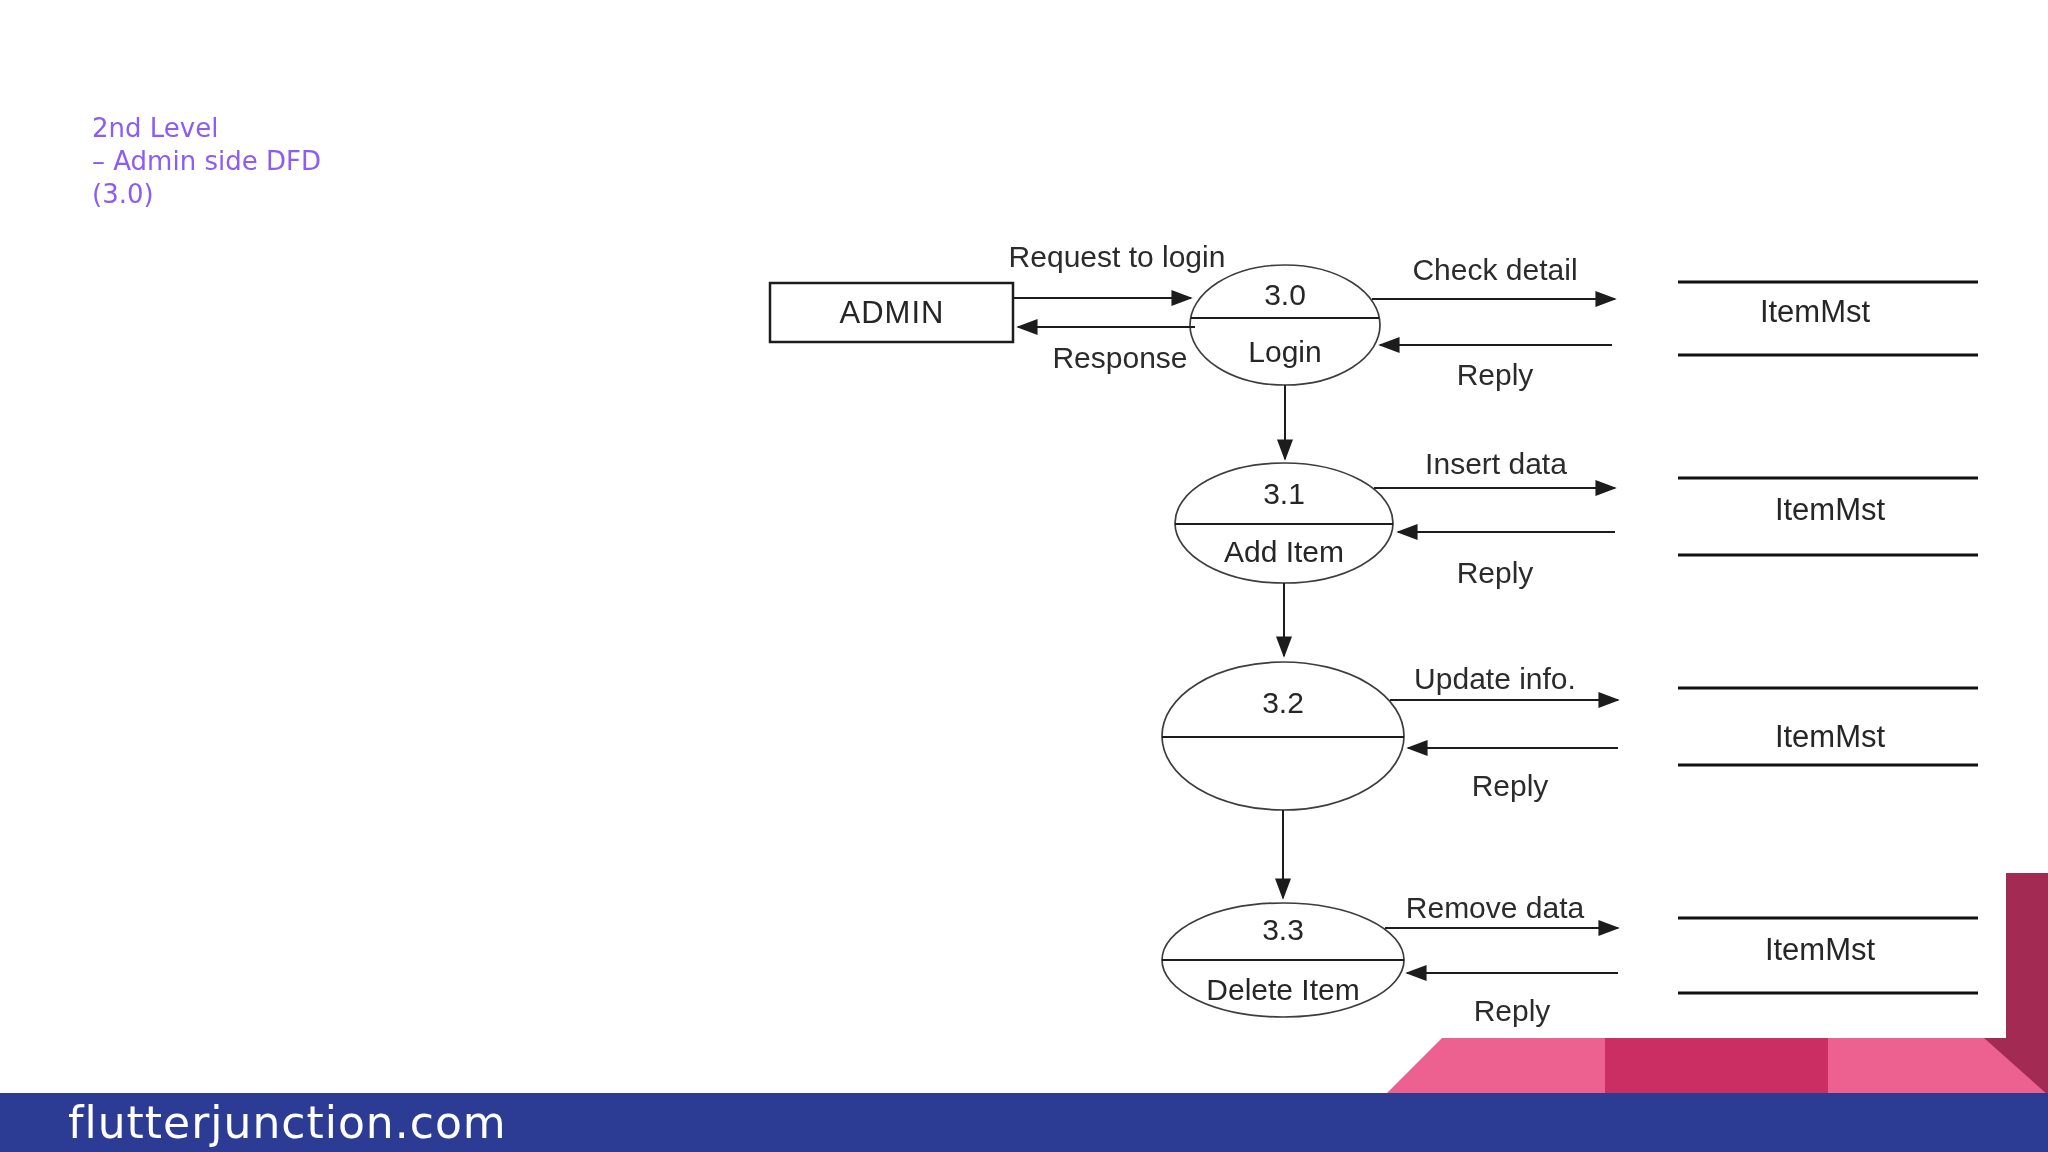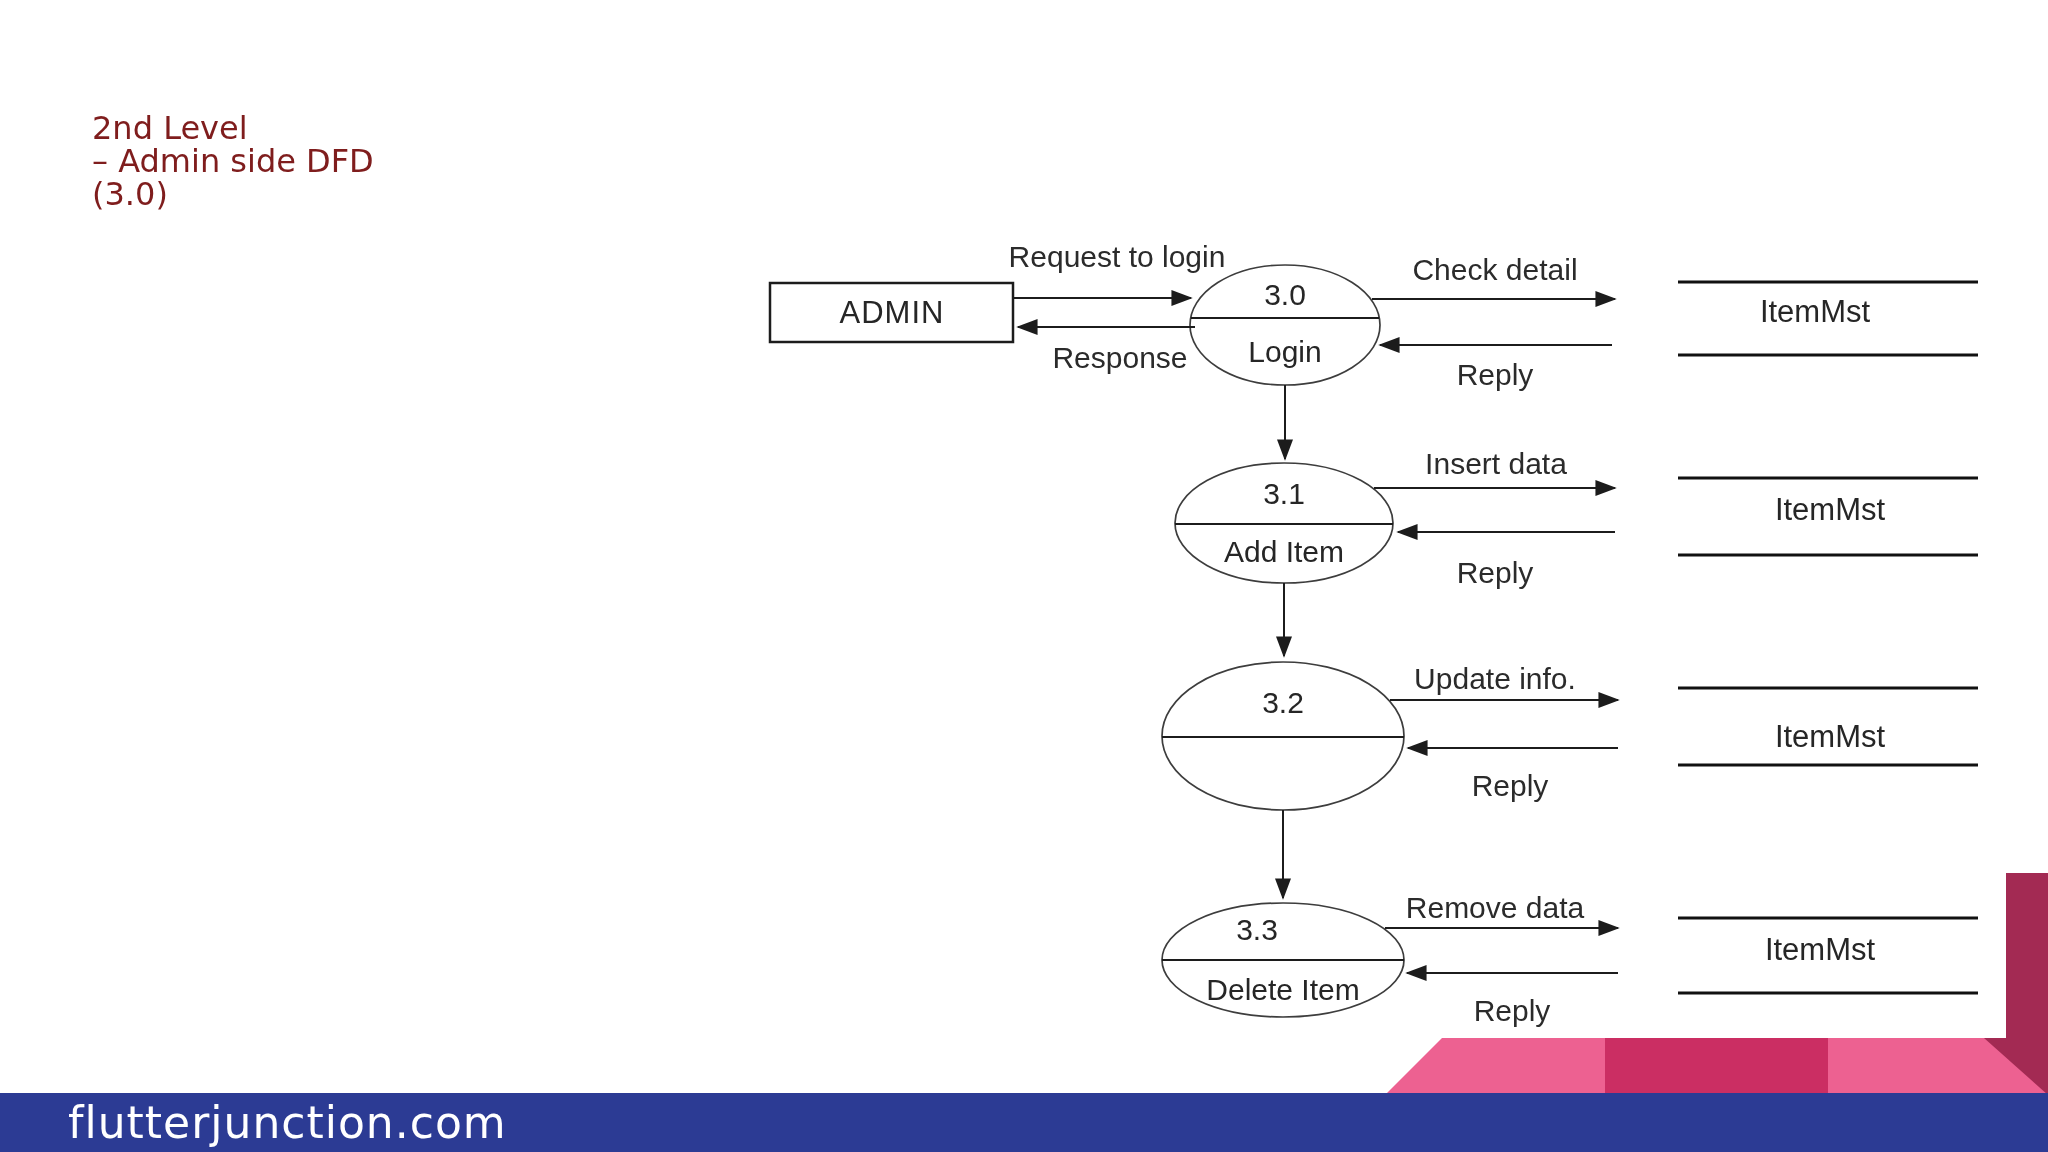--- a/index.html
+++ b/index.html
@@ -5,21 +5,21 @@
   html,body{margin:0;padding:0;background:#ffffff;}
   .slide{
     position:relative;
     width:2048px;height:1152px;
     background:#ffffff;
     overflow:hidden;
     font-family:"Liberation Sans", sans-serif;
   }
   .heading{
     position:absolute;left:92px;top:112px;
-    color:#7f1d1d;font-size:32px;line-height:33px;
+    color:#8b5cf6;font-size:26px;line-height:33px;
     font-family:"DejaVu Sans","Liberation Sans",sans-serif;
   }
   .title{
     position:absolute;left:1316px;top:158px;
     transform:translate(-50%,-50%);
     white-space:nowrap;
     color:#111111;font-size:39px;font-weight:bold;
     letter-spacing:0.5px;
   }
   svg.diagram{position:absolute;left:0;top:0;}
@@ -115,21 +115,21 @@
   <div class="lbl entity-label" style="left:892px;top:313px;">ADMIN</div>
 
   <div class="lbl proc-id" style="left:1285px;top:295px;">3.0</div>
   <div class="lbl proc-name" style="left:1285px;top:352px;">Login</div>
 
   <div class="lbl proc-id" style="left:1284px;top:494px;">3.1</div>
   <div class="lbl proc-name" style="left:1284px;top:552px;">Add Item</div>
 
   <div class="lbl proc-id" style="left:1283px;top:703px;">3.2</div>
 
-  <div class="lbl proc-id" style="left:1257px;top:930px;">3.3</div>
+  <div class="lbl proc-id" style="left:1283px;top:930px;">3.3</div>
   <div class="lbl proc-name" style="left:1283px;top:990px;">Delete Item</div>
 
   <div class="lbl store-label" style="left:1815px;top:312px;">ItemMst</div>
   <div class="lbl store-label" style="left:1830px;top:510px;">ItemMst</div>
   <div class="lbl store-label" style="left:1830px;top:737px;">ItemMst</div>
   <div class="lbl store-label" style="left:1820px;top:950px;">ItemMst</div>
 
   <div class="lbl" style="left:1117px;top:257px;">Request to login</div>
   <div class="lbl" style="left:1120px;top:358px;">Response</div>
   <div class="lbl" style="left:1495px;top:270px;">Check detail</div>

